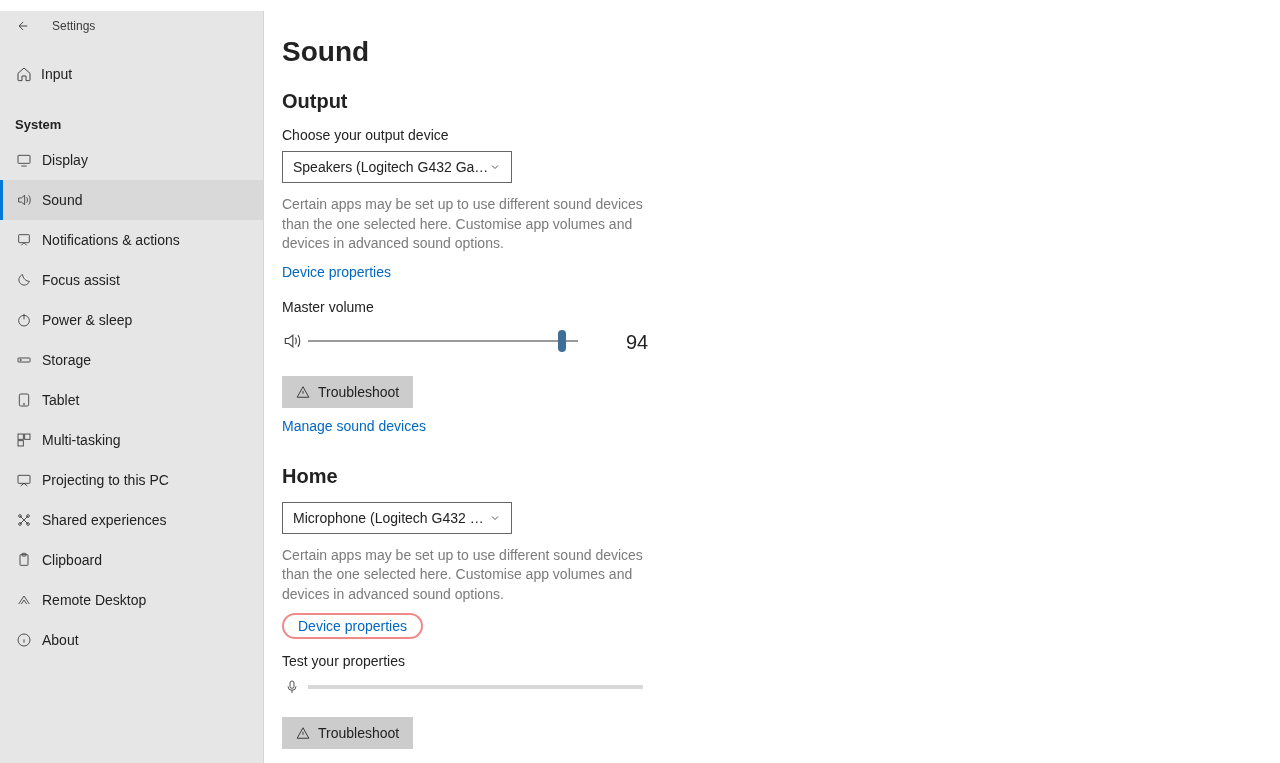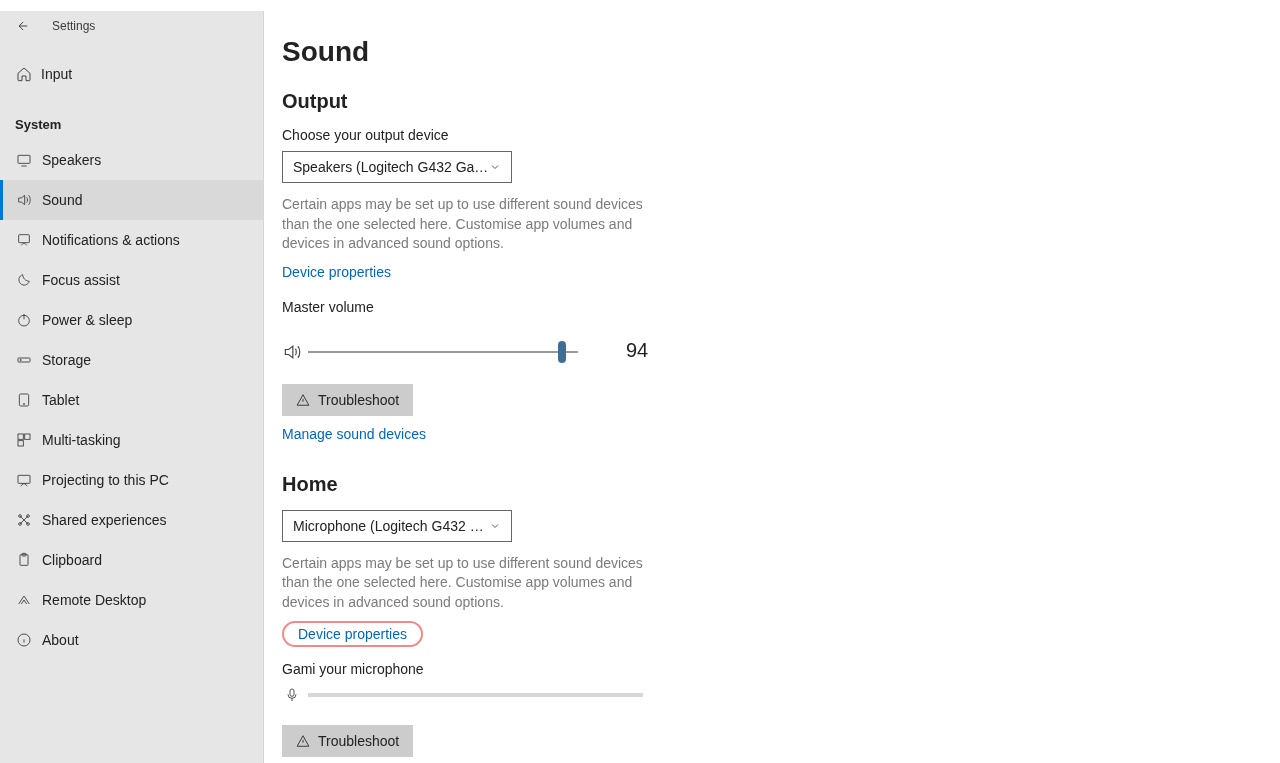--- a/index.html
+++ b/index.html
@@ -24,21 +24,21 @@
   h1.page-title { font-size:28px; font-weight:600; margin-bottom:22px; }
   h2.sect { font-size:20px; font-weight:600; margin-bottom:14px; }
   .block { max-width:400px; margin-bottom:30px; }
   .label14 { font-size:14px; color:#222; margin-bottom:8px; }
   .dropdown { width:230px; height:32px; border:1px solid #666; background:#fff; display:flex; align-items:center; padding:0 10px; justify-content:space-between; font-size:14px; cursor:pointer; }
   .dropdown .dd-label { overflow:hidden; white-space:nowrap; text-overflow:ellipsis; flex:1; }
   .dropdown .chev { color:#444; }
   .help { font-size:14px; color:#7b7b7b; line-height:1.4; margin-top:12px; max-width:370px; }
   .link { font-size:14px; color:#0067c0; margin-top:10px; display:inline-block; cursor:pointer; }
   .mv-label { font-size:14px; color:#222; margin-top:18px; }
-  .mv-row { display:flex; align-items:flex-end; margin-top:24px; }
+  .mv-row { display:flex; align-items:flex-start; margin-top:16px; }
   .mv-row .vicon { width:20px; margin-right:6px; color:#444; display:flex; align-items:center; justify-content:center; }
   .slider { position:relative; width:270px; height:20px; }
   .slider .track { position:absolute; left:0; right:0; top:50%; height:2px; background:#9a9a9a; transform:translateY(-50%); }
   .slider .thumb { position:absolute; top:50%; width:8px; height:22px; background:#3f6e96; border-radius:4px; transform:translate(-50%,-50%); }
   .mv-val { font-size:20px; color:#222; margin-left:48px; }
   .btn { display:inline-flex; align-items:center; height:32px; background:#cccccc; padding:0 14px; font-size:14px; color:#222; margin-top:22px; cursor:pointer; border:none; }
   .btn .bicon { margin-right:8px; color:#333; display:flex; }
   .mic-row { display:flex; align-items:center; margin-top:10px; }
   .mic-row .micicon { width:20px; margin-right:6px; color:#444; display:flex; align-items:center; justify-content:center; }
   .mic-bar { width:335px; height:4px; background:#d8d8d8; }
@@ -71,21 +71,21 @@
 
   <div class="cat-head">System</div>
 
   <div class="nav-item">
     <span class="icon">
         <svg width="16" height="16" viewBox="0 0 24 24" fill="none" stroke="currentColor" stroke-width="1.4">
           <rect x="3" y="5" width="18" height="12" rx="1"></rect>
           <path d="M8 21h8"></path>
         </svg>
       </span>
-    <span>Speakers</span>
+    <span>Display</span>
   </div>
   <div class="nav-item active">
     <span class="icon">
         <svg width="16" height="16" viewBox="0 0 24 24" fill="none" stroke="currentColor" stroke-width="1.4">
           <path d="M4 9v6h4l5 4V5l-5 4H4z"></path>
           <path d="M16 8c1.5 1 1.5 7 0 8M19 5c3 3 3 11 0 14"></path>
         </svg>
       </span>
     <span>Sound</span>
   </div>
@@ -247,21 +247,21 @@
             <path d="M6 9l6 6 6-6"></path>
           </svg>
         </span>
     </div>
     <div class="help">Certain apps may be set up to use different sound devices than the one selected here. Customise app volumes and devices in advanced sound options.</div>
 
     <div class="highlight-ring">
       <span class="link">Device properties</span>
     </div>
 
-    <div class="label14" style="margin-top:14px;">Gami your microphone</div>
+    <div class="label14" style="margin-top:14px;">Test your properties</div>
     <div class="mic-row">
       <span class="micicon">
         <svg width="16" height="16" viewBox="0 0 24 24" fill="none" stroke="currentColor" stroke-width="1.4">
             <rect x="9" y="3" width="6" height="11" rx="3"></rect>
             <path d="M6 11a6 6 0 0 0 12 0M12 17v4"></path>
           </svg>
       </span>
       <div class="mic-bar"></div>
     </div>
 

